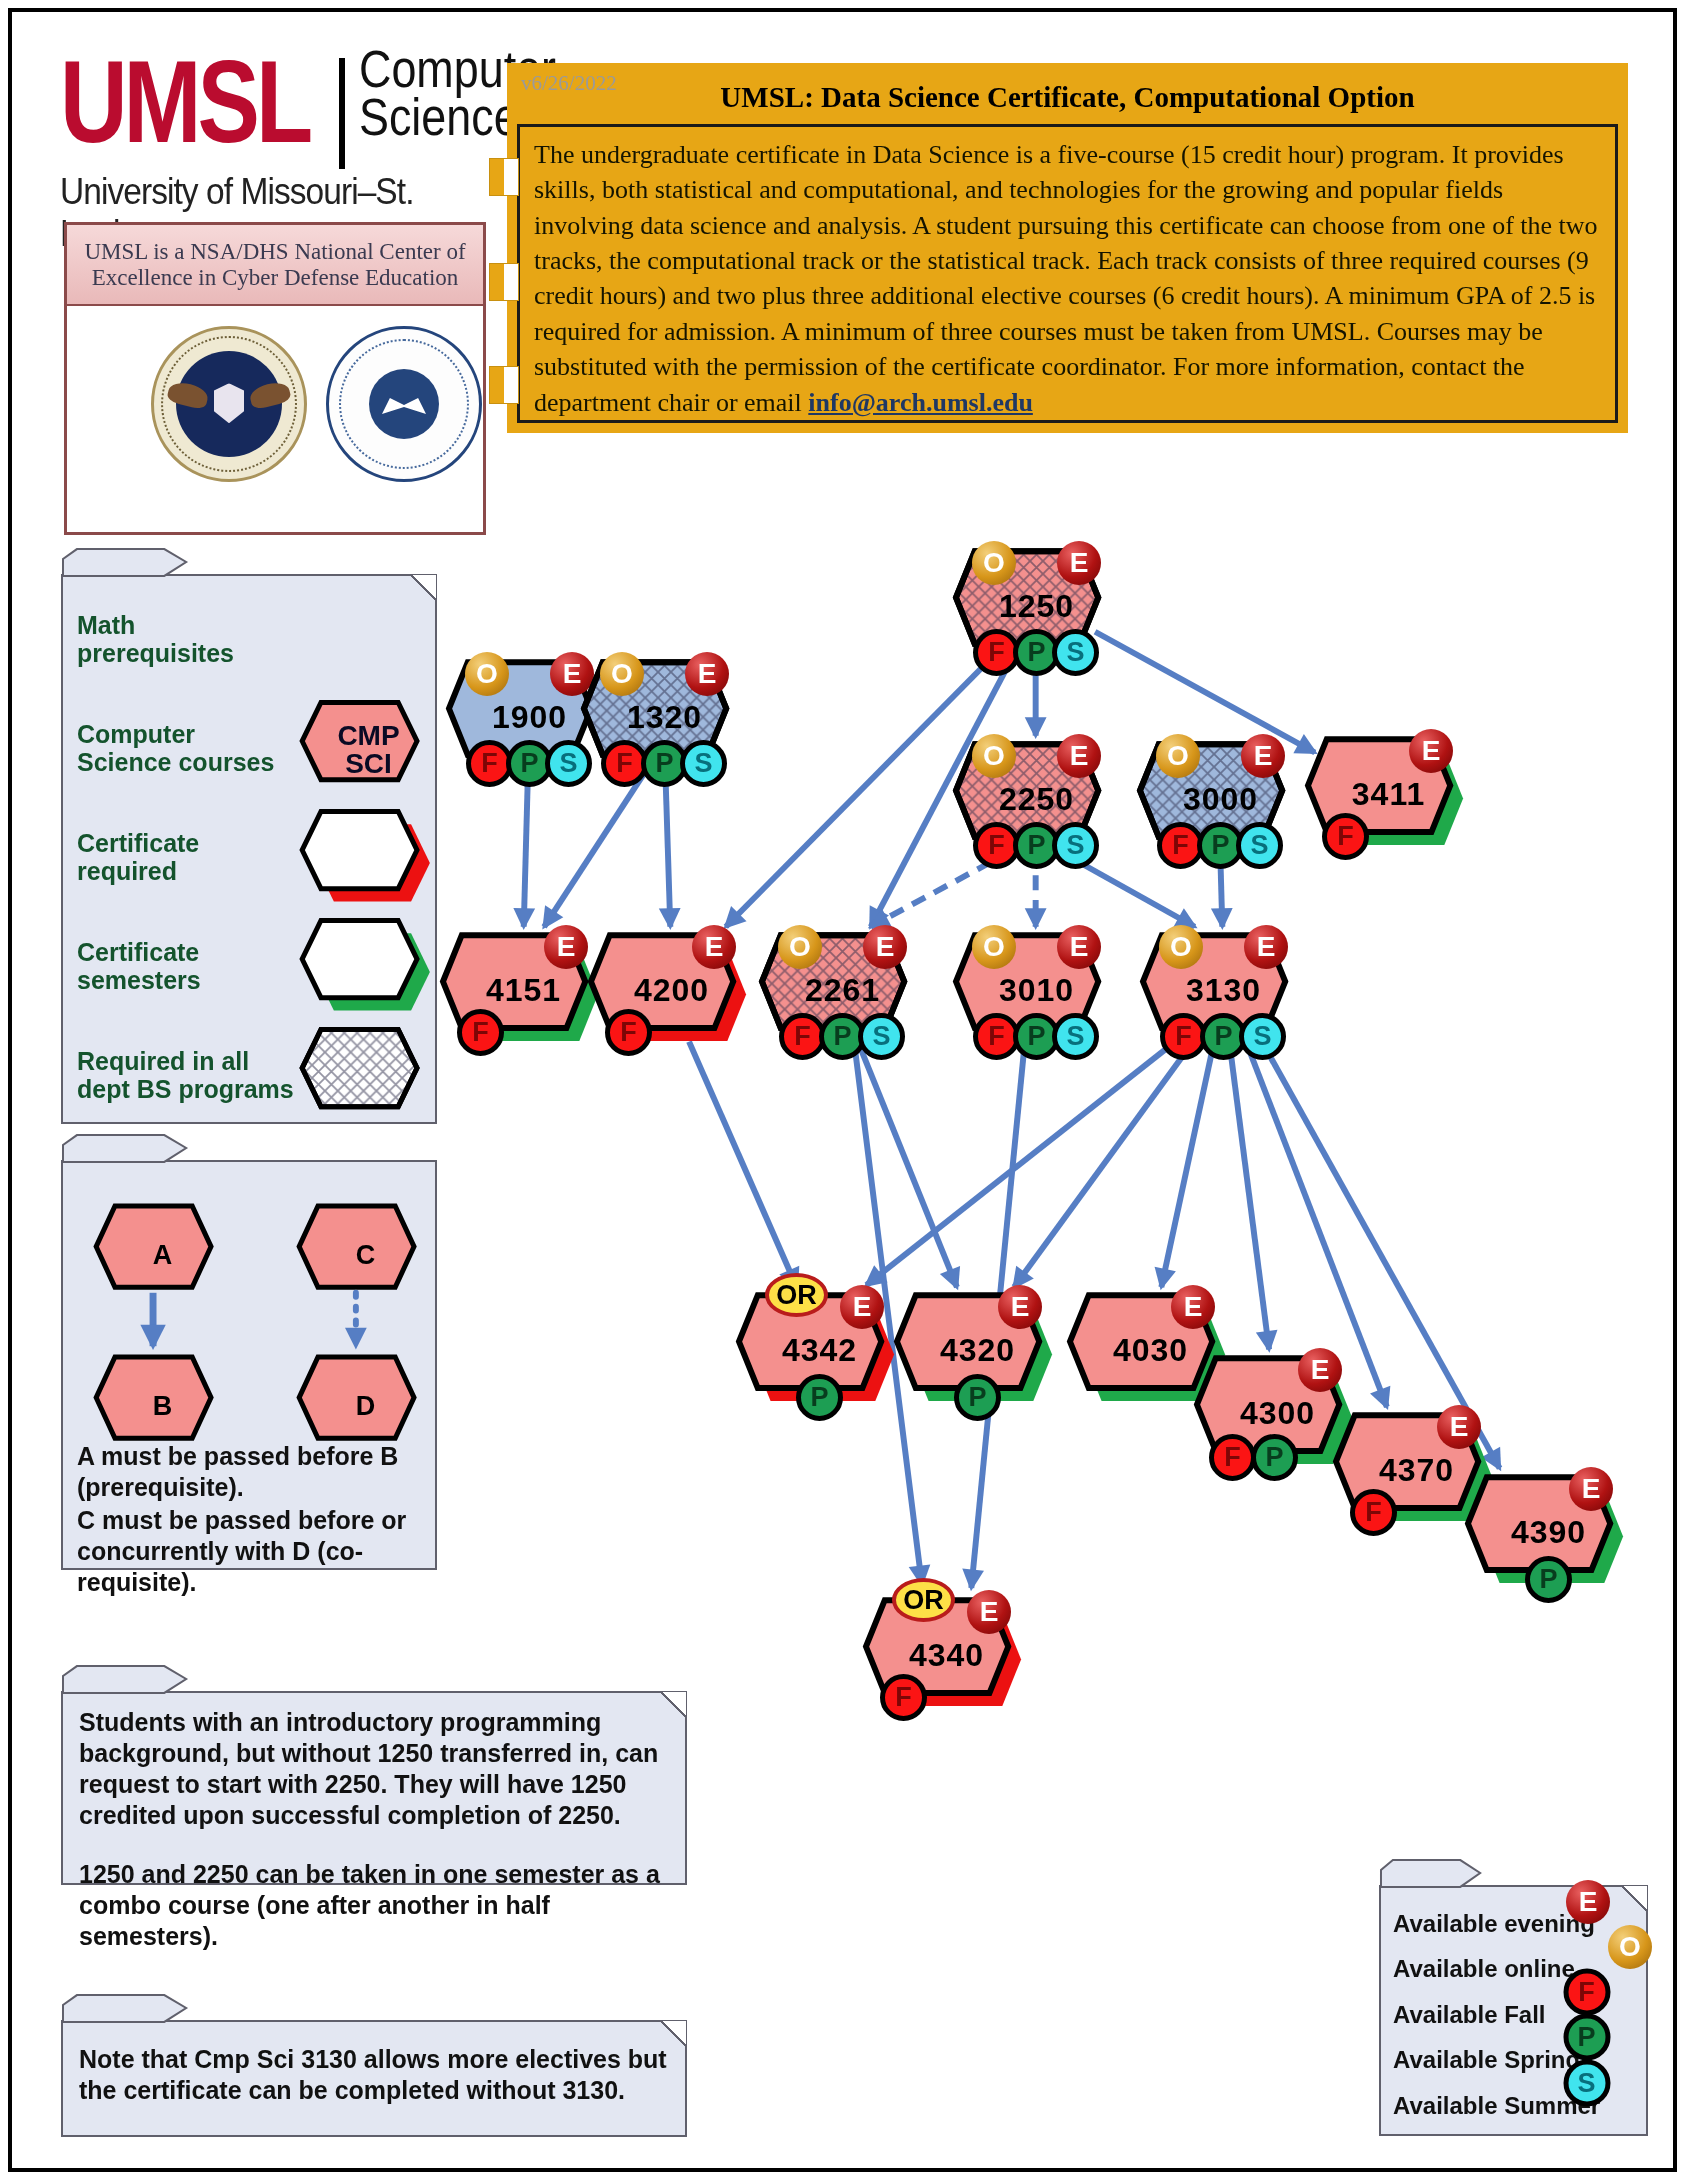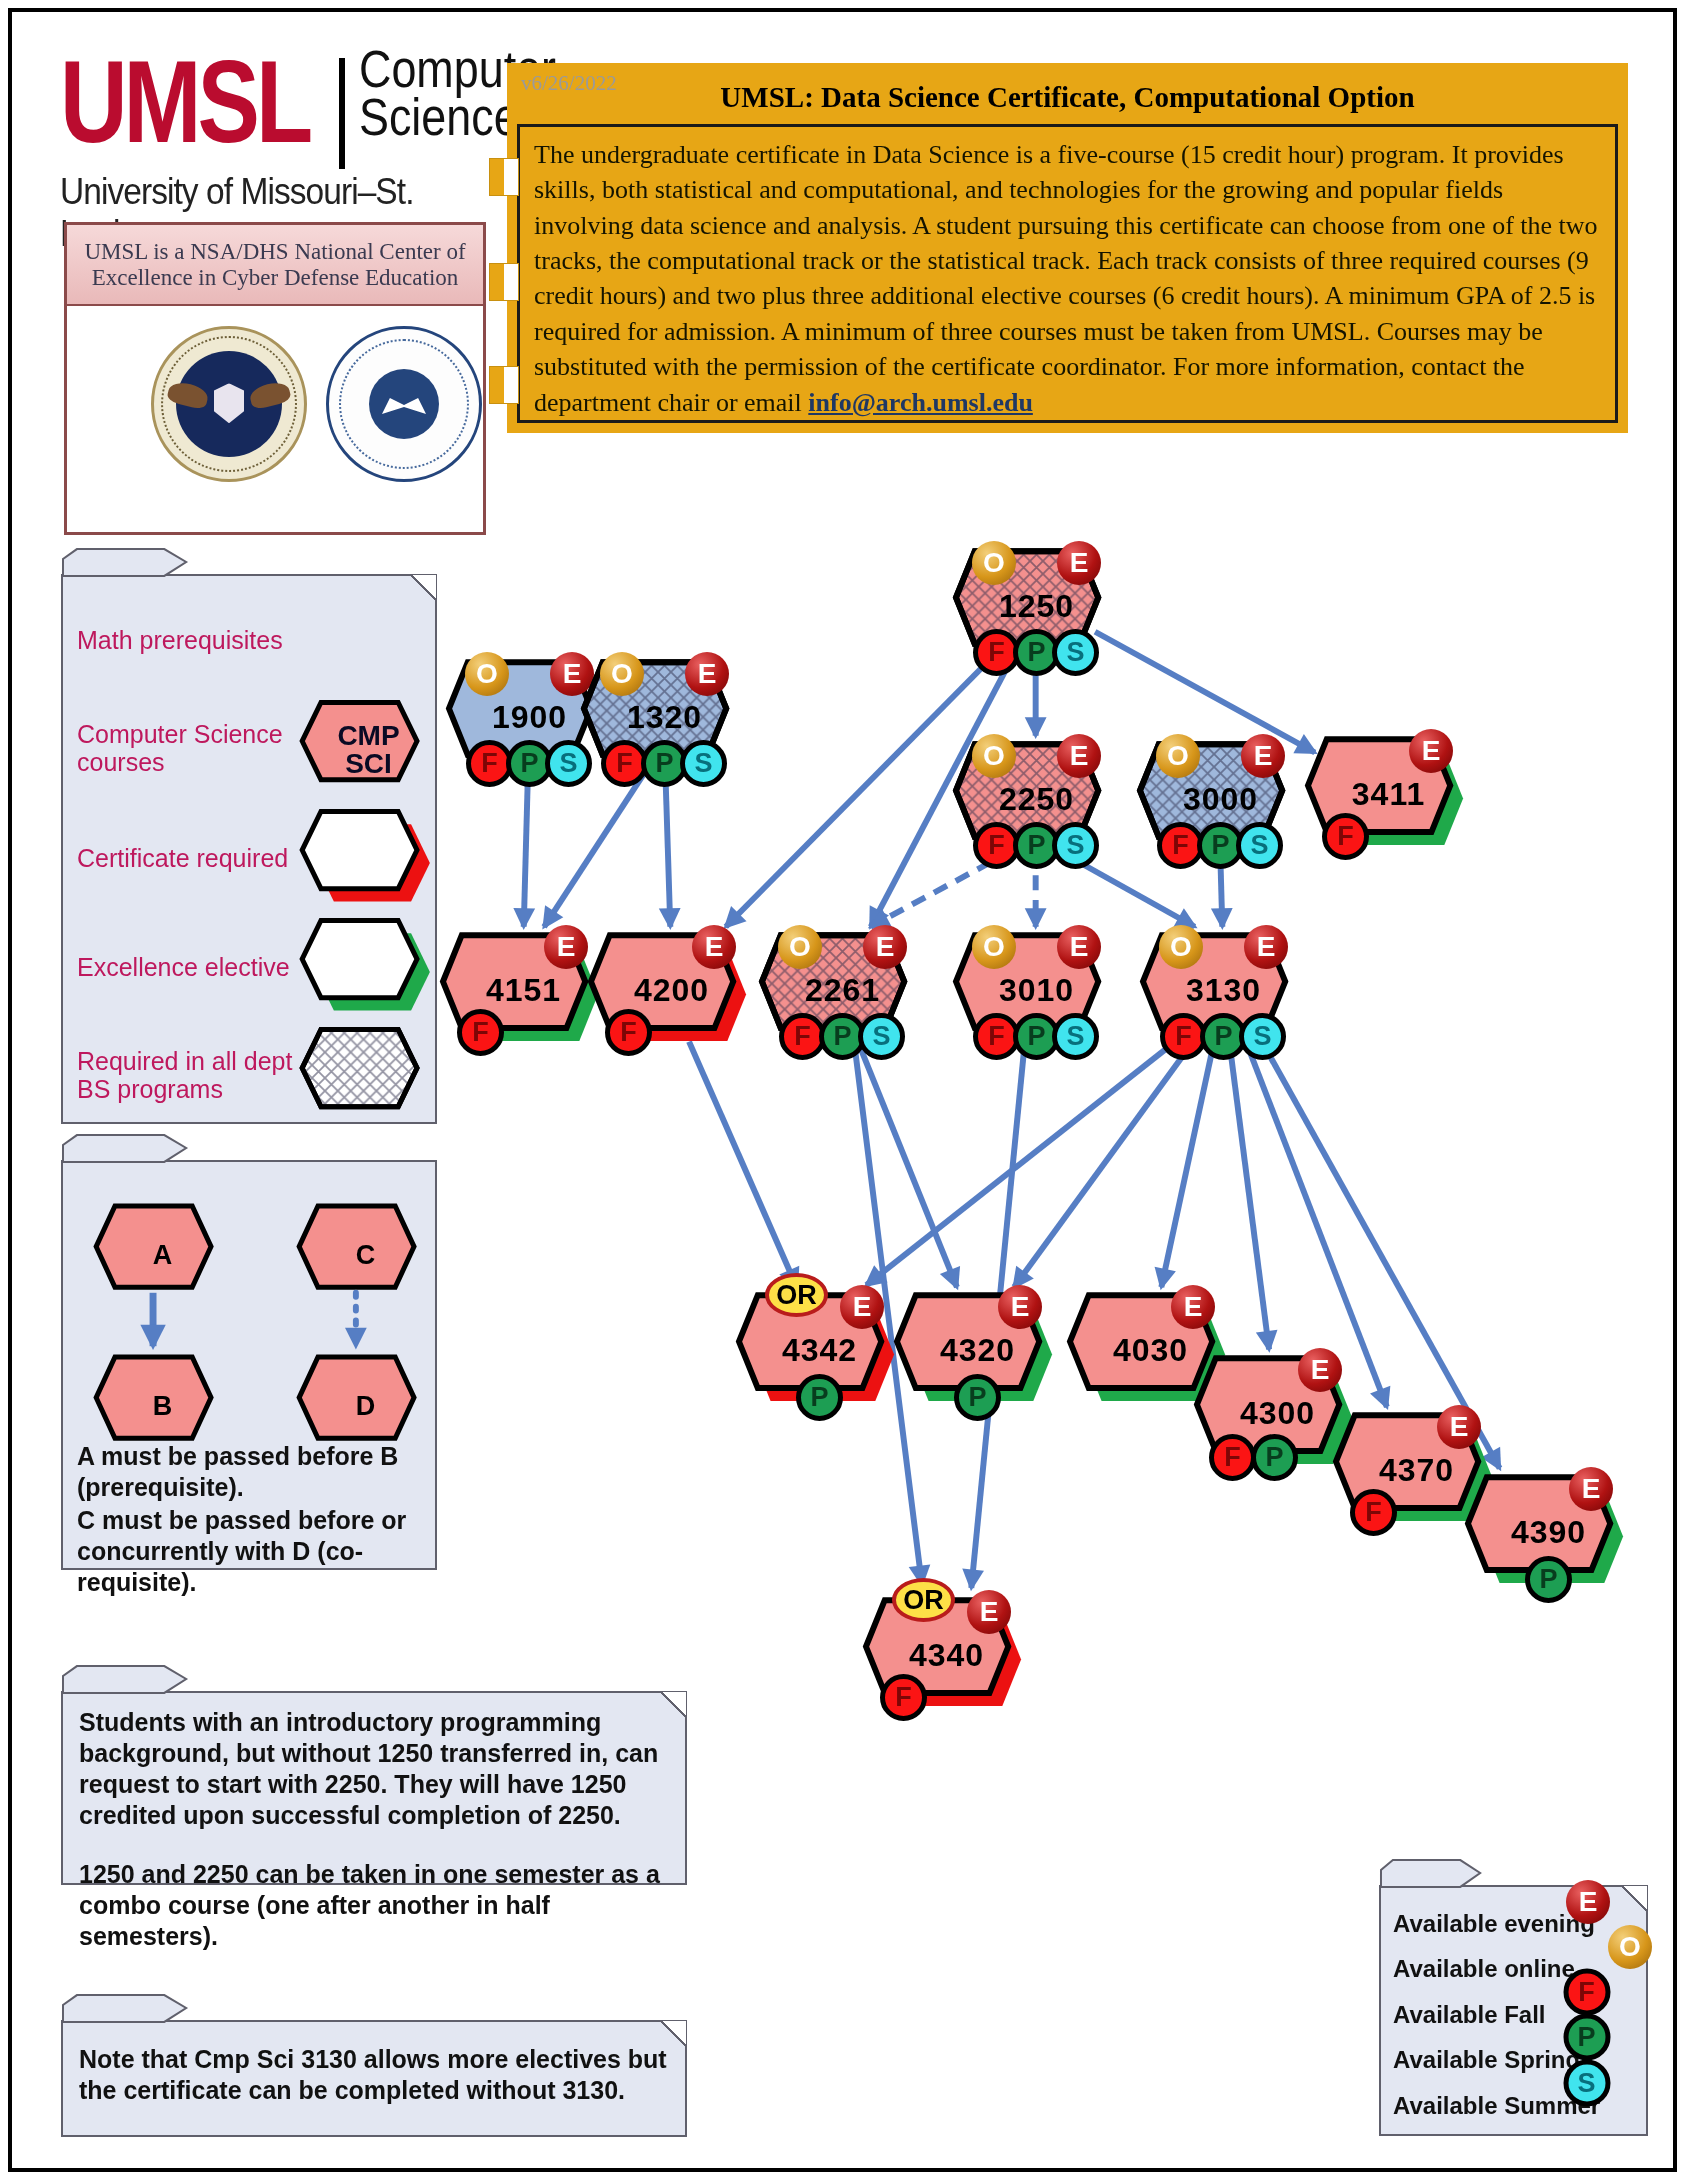--- a/index.html
+++ b/index.html
@@ -39,21 +39,21 @@
     font-size:26px;line-height:1.36;color:#141400;box-sizing:border-box;}
   .o-body a{color:#1f3864;text-decoration:underline;font-weight:bold;}
   .edge-marker{position:absolute;width:28px;height:36px;background:linear-gradient(90deg,#E7A615 50%,#ffffff 50%);border:1px solid #c89010;}
 
   
   .panel{position:absolute;background:#E3E7F2;border:2px solid #60606c;box-sizing:border-box;z-index:3;}
   .tab-svg{position:absolute;left:-2px;top:-29px;}
   .bevel{position:absolute;right:-1px;top:-1px;width:26px;height:26px;
     background:linear-gradient(45deg, transparent 0 49%, #60606c 49% 55%, #fff 55%);}
   .shape-row{position:absolute;left:0;width:100%;height:111px;}
-  .shape-label{position:absolute;left:14px;top:50%;transform:translateY(-50%);font-weight:normal;font-size:25px;color:#be185d;width:218px;line-height:1.15;}
+  .shape-label{position:absolute;left:14px;top:50%;transform:translateY(-50%);font-weight:bold;font-size:25px;color:#14532d;width:218px;line-height:1.15;}
   .shape-holder{position:absolute;left:236px;top:50%;width:149px;height:99px;transform:translateY(-50%);}
   .hex-svg{position:absolute;left:0;top:0;overflow:visible;}
   .hex-text{position:absolute;display:flex;align-items:center;justify-content:center;text-align:center;font-weight:800;color:#0a0a24;}
 
   
   #edge-svg{position:absolute;left:0;top:0;width:1683px;height:2178px;z-index:1;}
   .cnode{position:absolute;width:188px;height:178px;z-index:2;}
   .hexwrap{position:absolute;left:11px;top:31px;}
   .nlabel{position:absolute;left:20px;top:40px;width:149px;height:99px;display:flex;align-items:center;justify-content:center;
     font-weight:800;font-size:32px;color:#000;letter-spacing:1px;}
@@ -414,21 +414,21 @@
         <div class="shape-row" style="top: 226px;">
           <div class="shape-label">Certificate required</div>
           <div class="shape-holder">
             <svg class="hex-svg" width="139" height="101" viewBox="0 0 140 102">
               <polygon points="35,16 113,16 132,55 113,94 35,94 16,55" fill="#EC1111"></polygon>
               <polygon points="22,3 100,3 119,42 100,81 22,81 3,42" fill="#ffffff" stroke="#000" stroke-width="5"></polygon>
             </svg>
           </div>
         </div>
         <div class="shape-row" style="top: 335px;">
-          <div class="shape-label">Excellence elective</div>
+          <div class="shape-label">Certificate semesters</div>
           <div class="shape-holder">
             <svg class="hex-svg" width="139" height="101" viewBox="0 0 140 102">
               <polygon points="35,16 113,16 132,55 113,94 35,94 16,55" fill="#1FA94A"></polygon>
               <polygon points="22,3 100,3 119,42 100,81 22,81 3,42" fill="#ffffff" stroke="#000" stroke-width="5"></polygon>
             </svg>
           </div>
         </div>
         <div class="shape-row" style="top: 444px;">
           <div class="shape-label">Required in all dept BS programs</div>
           <div class="shape-holder">

